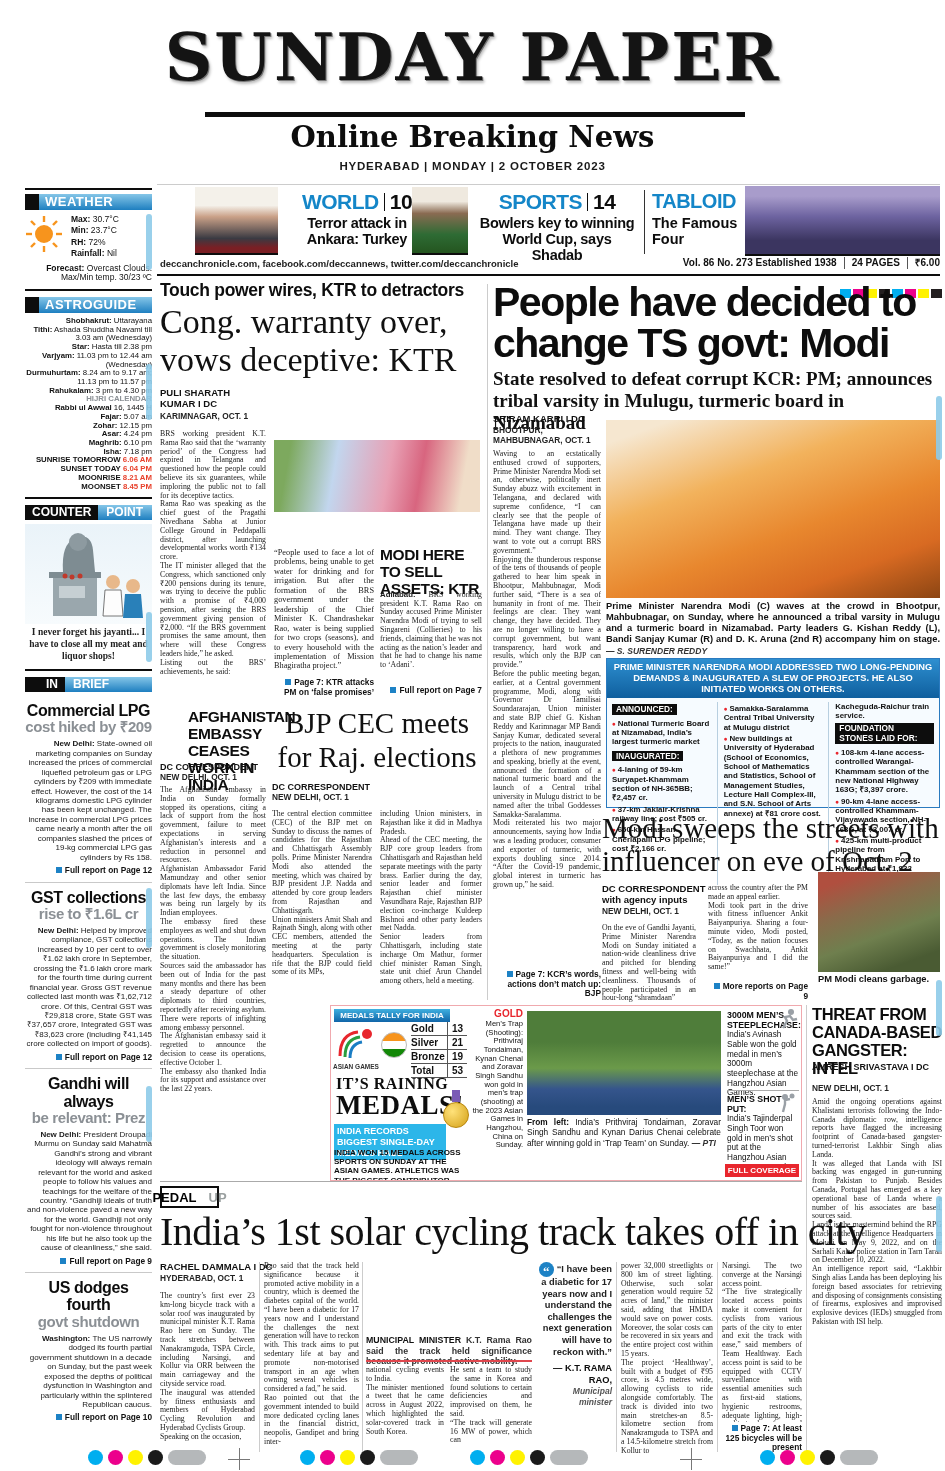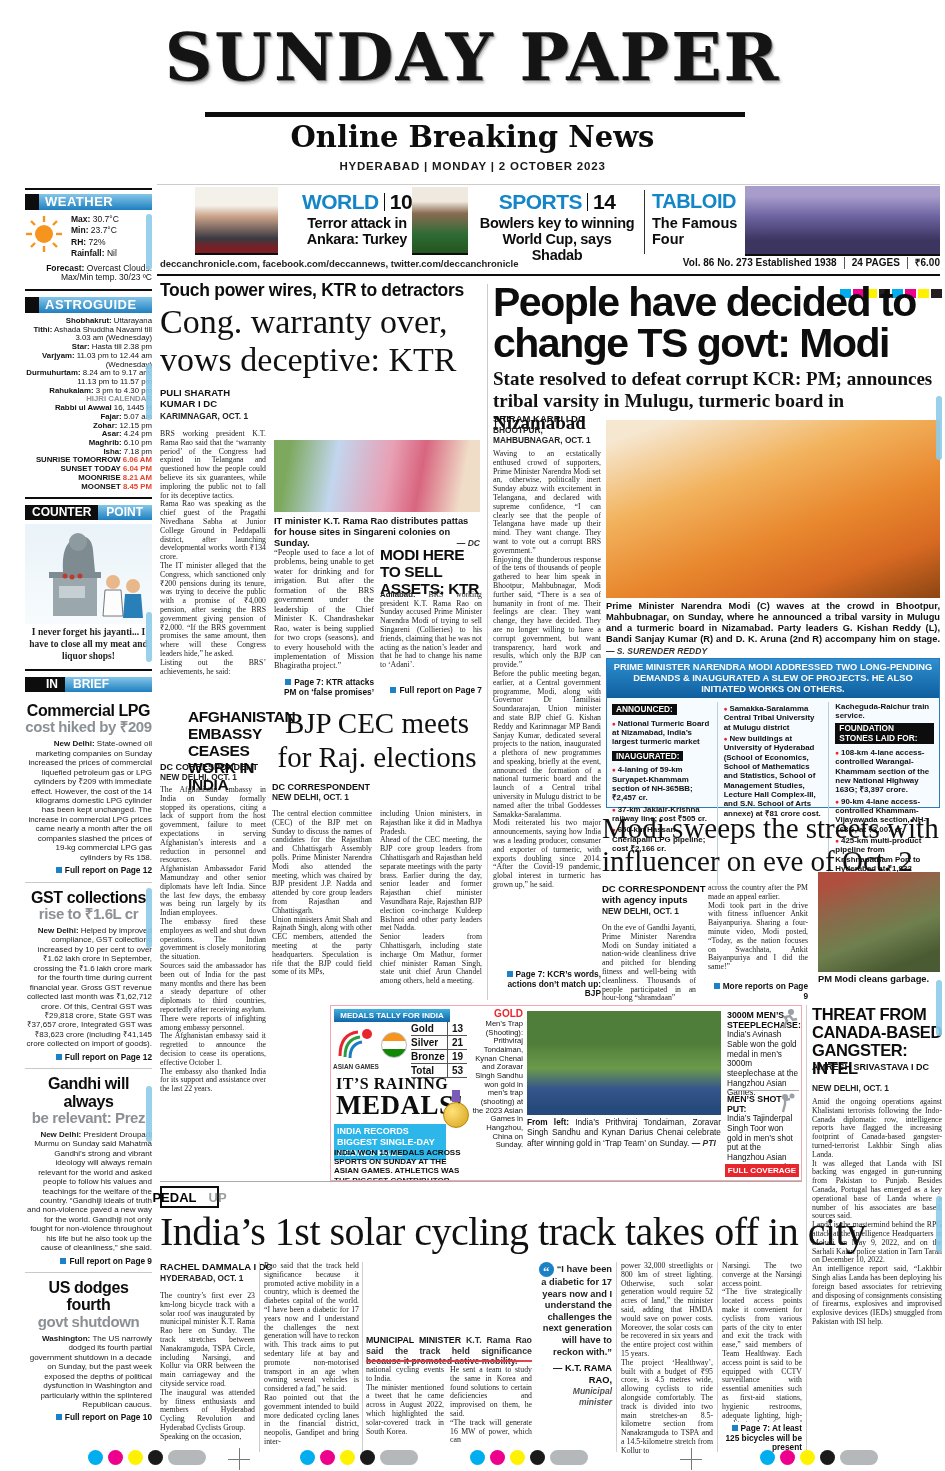--- a/index.html
+++ b/index.html
@@ -246,23 +246,20 @@
   <div class="abs h-serif" style="left:160px;top:303px;width:328px;font-size:34px;line-height:1.12;white-space:pre-line;">Cong. warranty over,
 vows deceptive: KTR</div>
   <div class="abs byl" style="left:160px;top:388px;white-space:pre-line;">PULI SHARATH
 KUMAR I DC</div>
   <div class="abs dtl" style="left:160px;top:412px;">KARIMNAGAR, OCT. 1</div>
   <div class="abs bt" style="left:160px;top:430px;width:106px;height:270px;">BRS working president K.T. Rama Rao said that the ‘warranty period’ of the Congress had expired in Telangana and questioned how the people could believe its six guarantees, while imploring the public not to fall for its deceptive tactics.
 Rama Rao was speaking as the chief guest of the Pragathi Nivedhana Sabha at Junior College Ground in Peddapalli district, after launching developmental works worth ₹134 crore.
 The IT minister alleged that the Congress, which sanctioned only ₹200 pensions during its tenure, was trying to deceive the public with a promise of ₹4,000 pension, after seeing the BRS government giving pension of ₹2,000. “If the BRS government promises the same amount, then where will these Congress leaders hide,” he asked.
 Listing out the BRS’ achievements, he said:</div>
   <div class="abs photo" style="left:274px;top:440px;width:206px;height:72px;border-bottom:none;background:linear-gradient(100deg,#7da95e 8%,#c2d6ee 30%,#e8a0b4 55%,#d8657f 70%,#f0ddc8 90%);"></div>
-  <div class="abs cap" style="left:274px;top:516px;width:206px;">
-    <span>IT minister K.T. Rama Rao distributes pattas for house sites in Singareni colonies on Sunday.</span> <span class="credit" style="float:right;">— DC</span>
-  </div>
   <div class="abs" style="left:274px;top:548px;width:100px;height:128px;font:8.3px/1.14 'Liberation Serif',serif;text-align:justify;overflow:hidden;color:#1a1a1a;">“People used to face a lot of problems, being unable to get water for drinking and for irrigation. But after the formation of the BRS government under the leadership of the Chief Minister K. Chandrashekar Rao, water is being supplied for two crops (seasons), and to every household with the implementation of Mission Bhagiratha project.”</div>
   <div class="abs lnk" style="left:274px;top:678px;width:100px;">
     <span class="sq"></span><span>Page 7: KTR attacks PM on ‘false promises’</span>
   </div>
 
   <div class="abs h-side" style="left:380px;top:546px;width:102px;">MODI HERE TO SELL ASSETS: KTR</div>
   <div class="abs bt" style="left:380px;top:582px;width:102px;height:100px;">
     <span class="dl" style="font-family:'Liberation Sans',sans-serif;font-size:7.8px;">Adilabad: </span><span>BRS working president K.T. Rama Rao on Sunday accused Prime Minister Narendra Modi of trying to sell Singareni (Collieries) to his friends, claiming that he was not acting as the nation’s leader and that he had to change his name to ‘Adani’.</span>
   </div>
   <div class="abs lnk" style="left:380px;top:686px;width:102px;">

